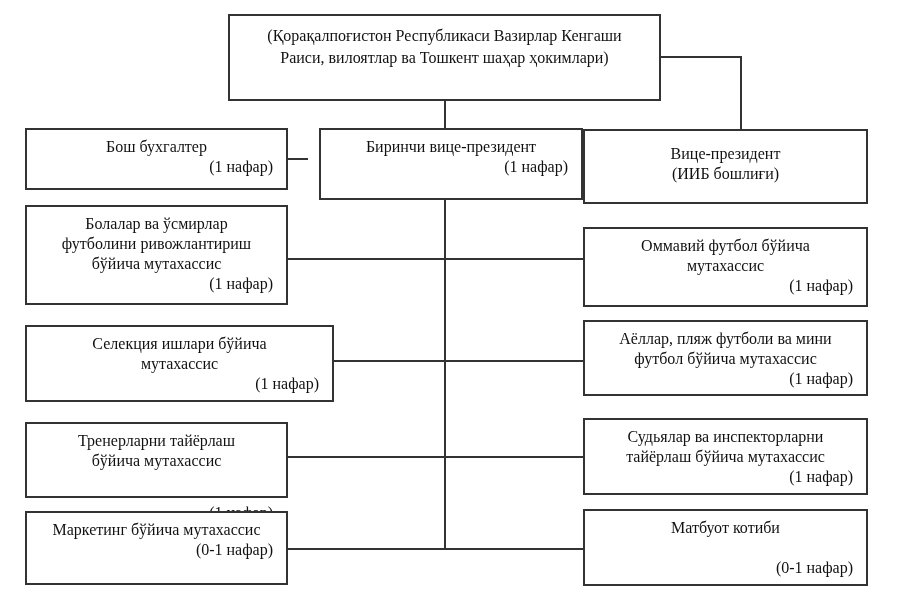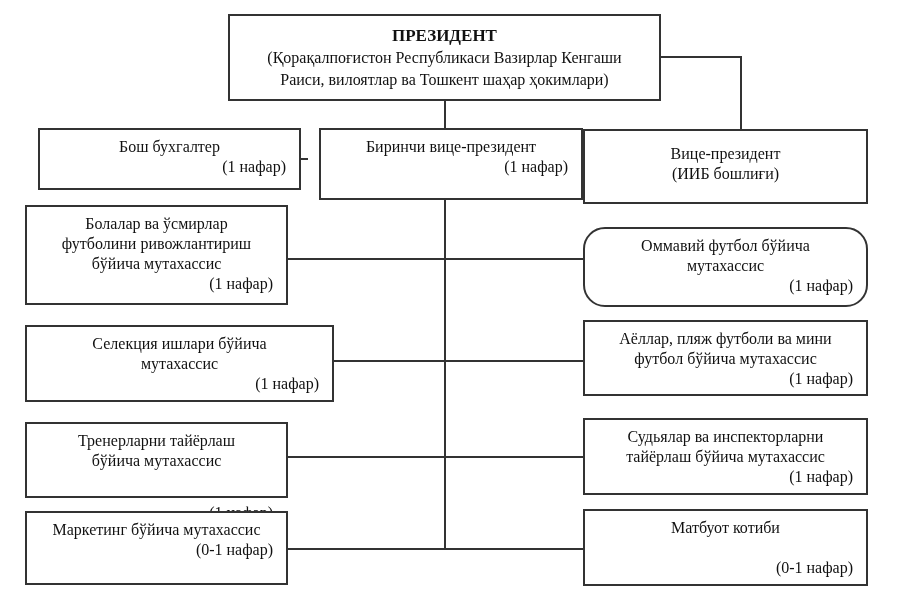--- a/index.html
+++ b/index.html
@@ -76,26 +76,25 @@
   <div class="vline" style="left:444px; top:200px; width:2px; height:350px;"></div>
   <div class="hline" style="left:660px; top:56px; width:82px; height:2px;"></div>
   <div class="vline" style="left:740px; top:56px; width:2px; height:73px;"></div>
   <div class="hline" style="left:288px; top:158px; width:20px; height:2px;"></div>
   <div class="hline" style="left:288px; top:258px; width:295px; height:2px;"></div>
   <div class="hline" style="left:288px; top:360px; width:295px; height:2px;"></div>
   <div class="hline" style="left:288px; top:456px; width:295px; height:2px;"></div>
   <div class="hline" style="left:288px; top:548px; width:295px; height:2px;"></div>
 
   <div class="box top-box" style="left:228px; top:14px; width:433px; height:87px;">
-    <div class="name">ПРЕЗИДЕНТ</div>
     <div class="subtitle">(Қорақалпоғистон Республикаси Вазирлар Кенгаши
 Раиси, вилоятлар ва Тошкент шаҳар ҳокимлари)</div>
   </div>
 
-  <div class="box" style="left:38px; top:128px; width:263px; height:62px;">
+  <div class="box" style="left:25px; top:128px; width:263px; height:62px;">
     <div class="title">Бош бухгалтер</div>
     <div class="count">(1 нафар)</div>
   </div>
 
   <div class="box" style="left:308px; top:128px; width:264px; height:72px;margin-left:11px;">
     <div class="title">Биринчи вице-президент</div>
     <div class="count">(1 нафар)</div>
   </div>
 
   <div class="box vp-box" style="left:583px; top:129px; width:285px; height:75px;">
@@ -103,21 +102,21 @@
 (ИИБ бошлиғи)</div>
   </div>
 
   <div class="box" style="left:25px; top:205px; width:263px; height:100px;">
     <div class="title">Болалар ва ўсмирлар
 футболини ривожлантириш
 бўйича мутахассис</div>
     <div class="count">(1 нафар)</div>
   </div>
 
-  <div class="box" style="left:583px; top:227px; width:285px; height:80px;border-radius:22px;">
+  <div class="box" style="left:583px; top:227px; width:285px; height:80px;">
     <div class="title">Оммавий футбол бўйича
 мутахассис</div>
     <div class="count">(1 нафар)</div>
   </div>
 
   <div class="box" style="left:25px; top:325px; width:309px; height:77px;">
     <div class="title">Селекция ишлари бўйича
 мутахассис</div>
     <div class="count">(1 нафар)</div>
   </div>

